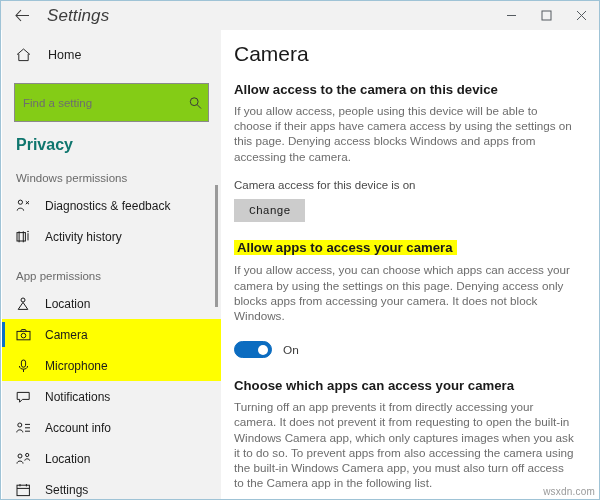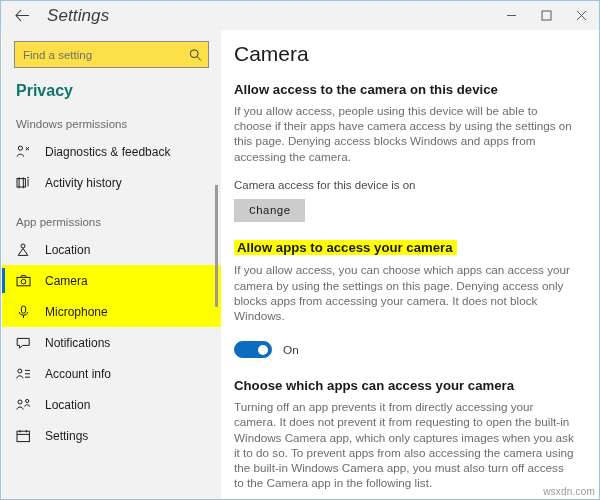--- a/index.html
+++ b/index.html
@@ -58,22 +58,22 @@
   }
   .home-row {
     display: flex; align-items: center;
     height: 34px; margin-top: 8px; padding-left: 14px;
   }
   .home-row .ico { width: 24px; color:#2b2b2b; display:flex; align-items:center;}
   .home-row .lbl { font-size: 12.5px; color: #1f1f1f; margin-left: 8px; }
 
   .search-wrap {
     margin: 11px 12px 0 12px;
-    height: 27px;
-    background: #fde047;
+    height: 39px;
+    background: #84cc16;
     border: 1px solid #8a8a8a;
     display: flex; align-items: center;
     position: relative;
   }
   .search-wrap input {
     flex: 1; border: none; outline: none;
     font-family: "Liberation Sans", sans-serif;
     font-size: 11.5px; color: #3a3a3a;
     background: transparent;
     padding: 0 22px 0 8px;
@@ -225,20 +225,28 @@
           <svg width="11" height="11" viewBox="0 0 11 11">
               <path d="M1 1 L10 10 M10 1 L1 10" stroke="#555b60" stroke-width="1"></path>
             </svg>
         </span>
       </div>
     </div>
   </div>
 
   <div class="sidebar">
 
+    <div class="home-row">
+      <span class="ico">
+        <svg width="15" height="14" viewBox="0 0 15 14">
+          <path d="M1 6.6 L7.5 1 L14 6.6 M2.8 5.8 V12.6 H12.2 V5.8" fill="none" stroke="#2b2b2b" stroke-width="1"></path>
+        </svg>
+      </span>
+      <span class="lbl">Home</span>
+    </div>
 
     <div class="search-wrap">
       <input type="text" placeholder="Find a setting" style="">
       <span class="search-ico">
         <svg width="13" height="13" viewBox="0 0 13 13">
           <circle cx="5.2" cy="5.2" r="3.9" fill="none" stroke="#3a3a3a" stroke-width="1"></circle>
           <path d="M8.2 8.2 L12 12" stroke="#3a3a3a" stroke-width="1"></path>
         </svg>
       </span>
     </div>

